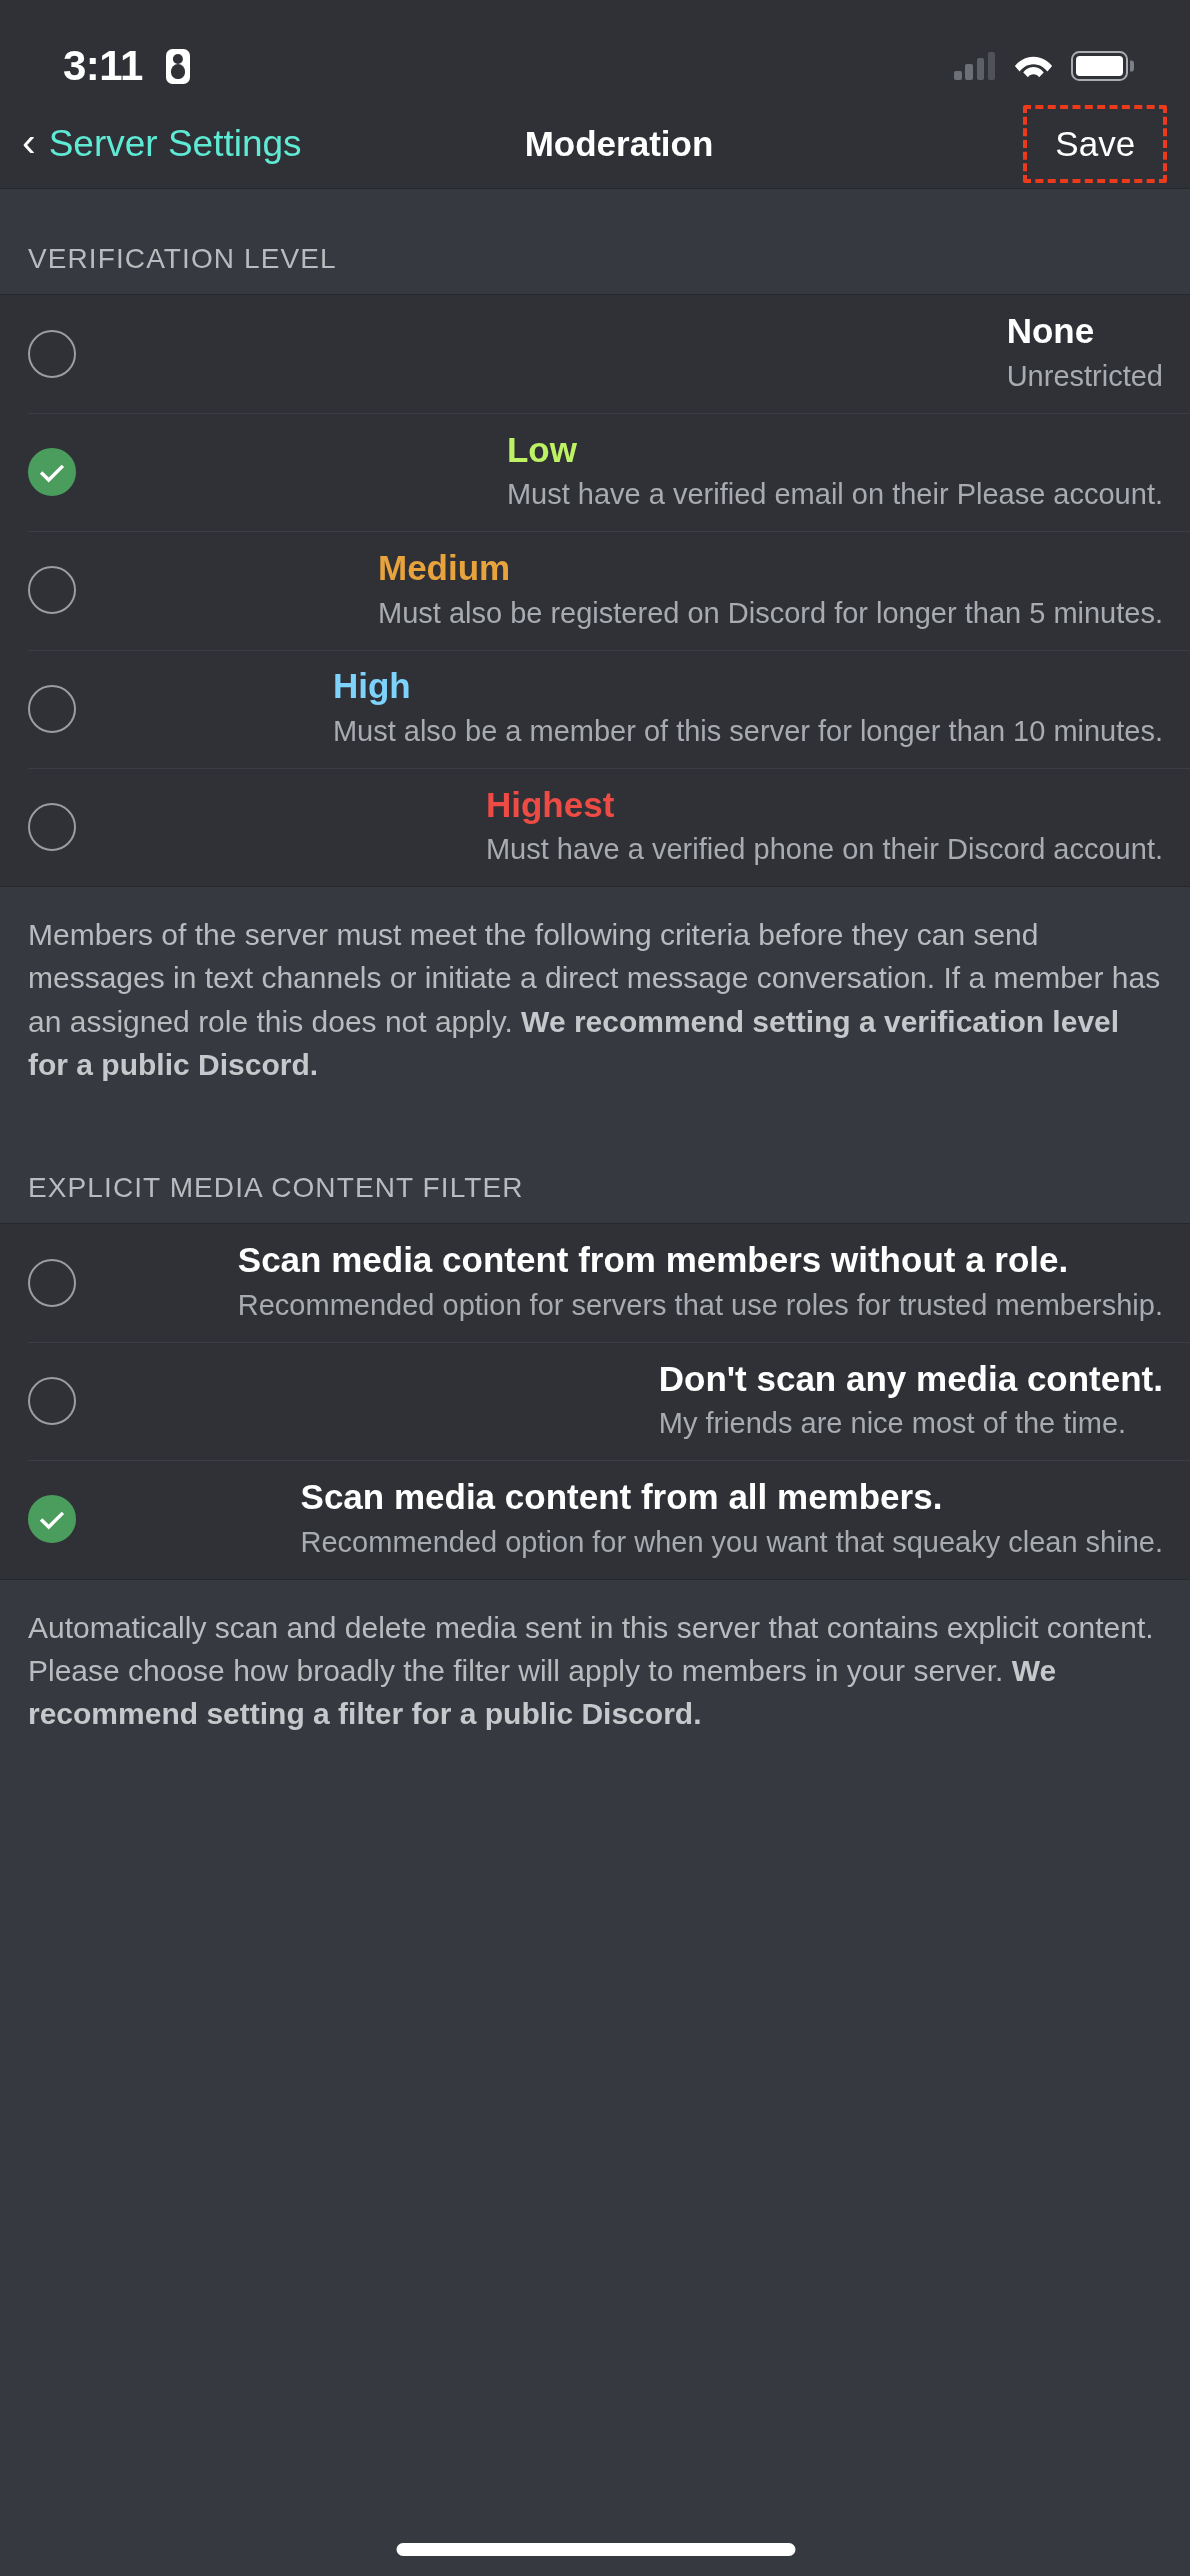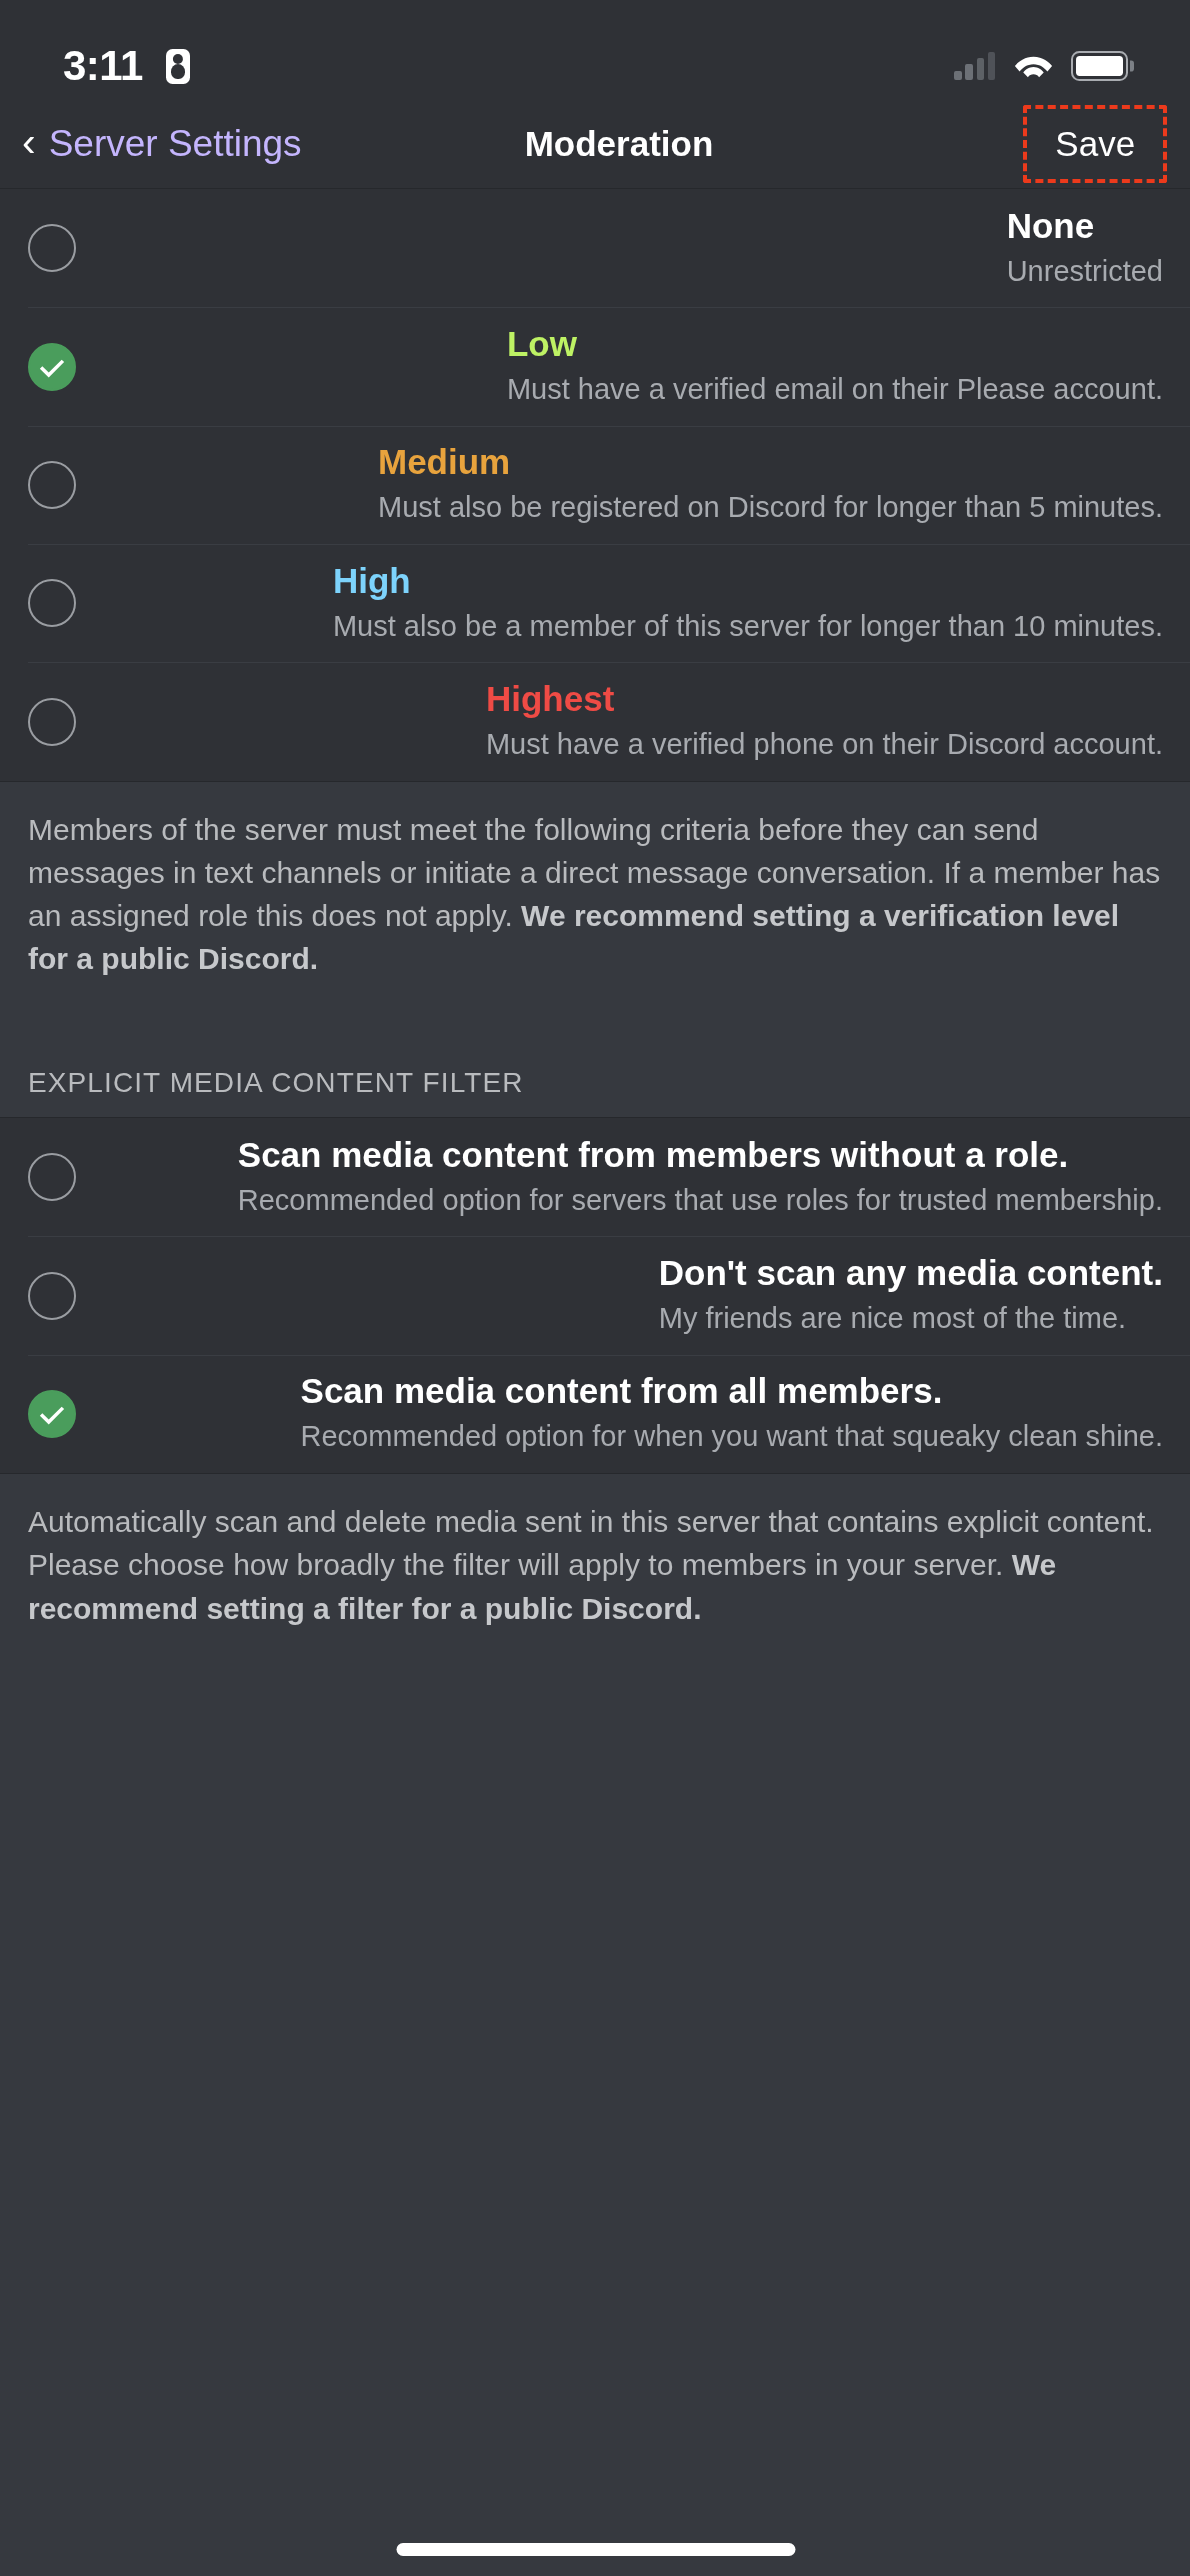--- a/index.html
+++ b/index.html
@@ -44,21 +44,21 @@
 
   
   .navbar{
     height:89px; background:#2f3136;
     display:flex; align-items:center; position:relative;
     padding:0 22px;
     border-bottom:0.9px solid #26282c;
   }
   .nav-back{ display:flex; align-items:center; gap:13px; cursor:pointer; }
   .chev{ font-size:41px; line-height:1; color:#fff; font-weight:400; margin-top:-3.7px; }
-  .nav-back-label{ font-size:37px; color:#c4b5fd; }
+  .nav-back-label{ font-size:37px; color:#5eead4; }
   .nav-title{
     position:absolute; left:0; right:0; text-align:center;
     font-size:35px; font-weight:700; color:#fff; pointer-events:none;margin-left:47px;
   }
   .nav-save{
     margin-left:auto; position:relative; z-index:2;
     padding:15px 28px; font-size:35px; color:#fff;
     border:4.6px dashed #ec3a1c; border-radius:2.8px;
     margin-right:1.9px;
   }
@@ -148,20 +148,23 @@
 
   <div class="navbar">
     <div class="nav-back">
       <span class="chev">‹</span>
       <span class="nav-back-label">Server Settings</span>
     </div>
     <div class="nav-title">Moderation</div>
     <div class="nav-save">Save</div>
   </div>
 
+  <div class="section-head">
+    <div class="label">VERIFICATION LEVEL</div>
+  </div>
 
   <div class="rowlist">
 
     <div class="opt-row">
       <div class="radio"></div>
       <div class="opt-text">
         <div class="opt-title lvl-none">None</div>
         <div class="opt-desc">Unrestricted</div>
       </div>
     </div>

